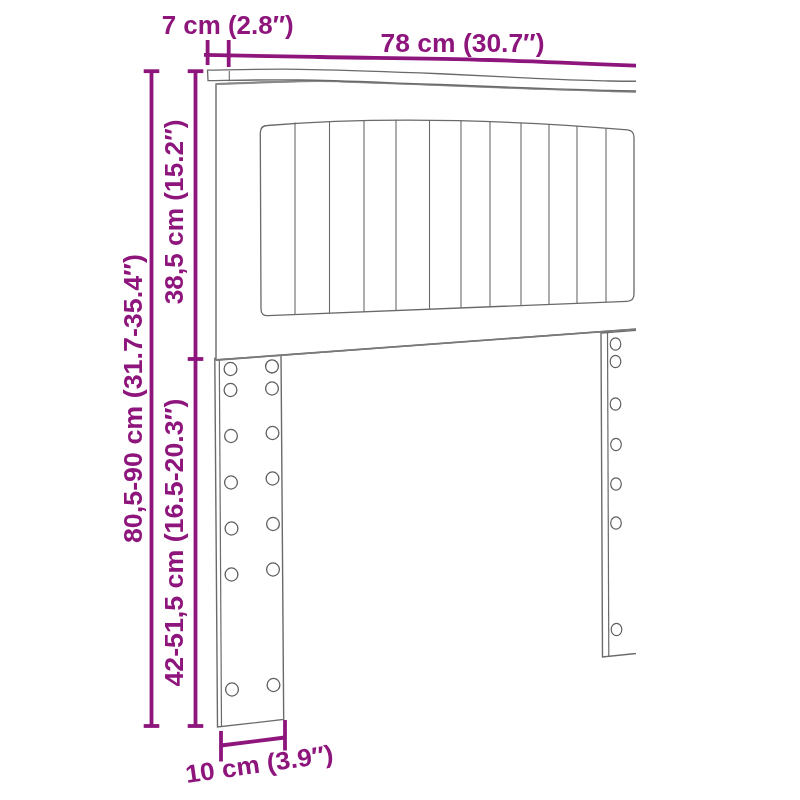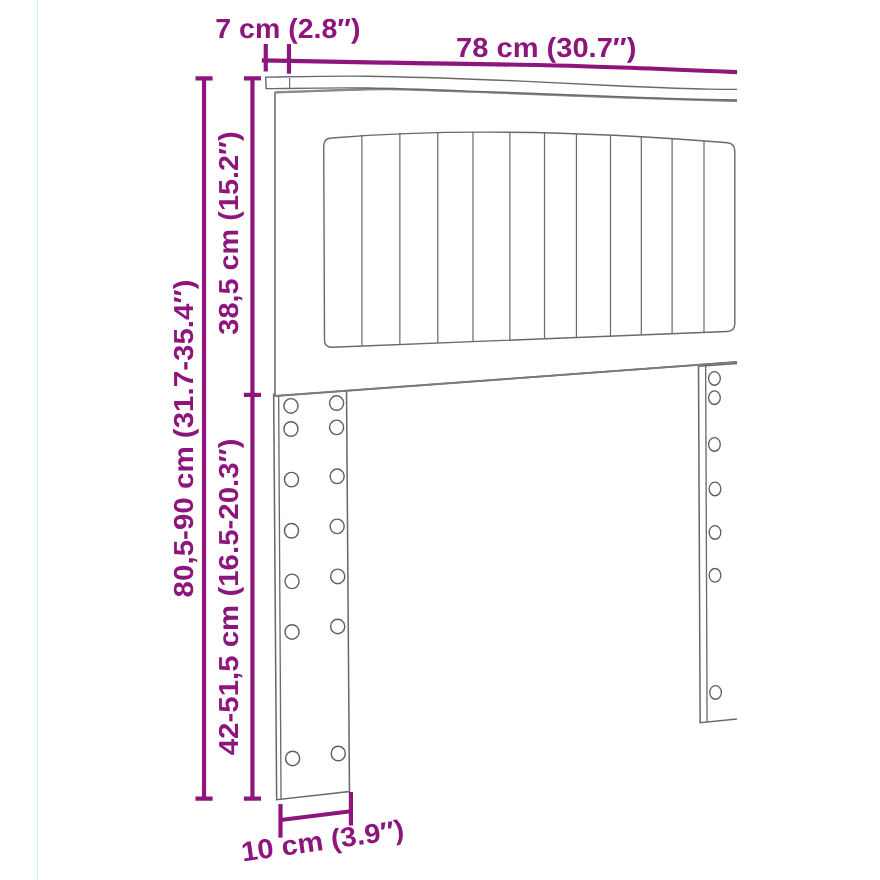--- a/index.html
+++ b/index.html
@@ -1,16 +1,16 @@
 <!DOCTYPE html>
 <html><head>
 <meta charset="utf-8">
 <style>
   html,body{margin:0;padding:0;background:#ffffff;}
-  .wrap{width:636px;height:800px;position:relative;overflow:hidden;background:#5eead4;margin-left:34px;}
+  .wrap{width:636px;height:800px;position:relative;overflow:hidden;background:#5eead4;}
   svg text{font-family:"Liberation Sans",sans-serif;font-weight:bold;fill:#8d157c;}
 </style>
 </head>
 <body>
 <div class="wrap">
 <svg width="800" height="800" viewBox="0 0 800 800" xmlns="http://www.w3.org/2000/svg">
 
   <rect x="0" y="0" width="800" height="800" fill="#ffffff"></rect>
 
   <g fill="#ffffff" stroke="#6a6a6a" stroke-width="1.4">

